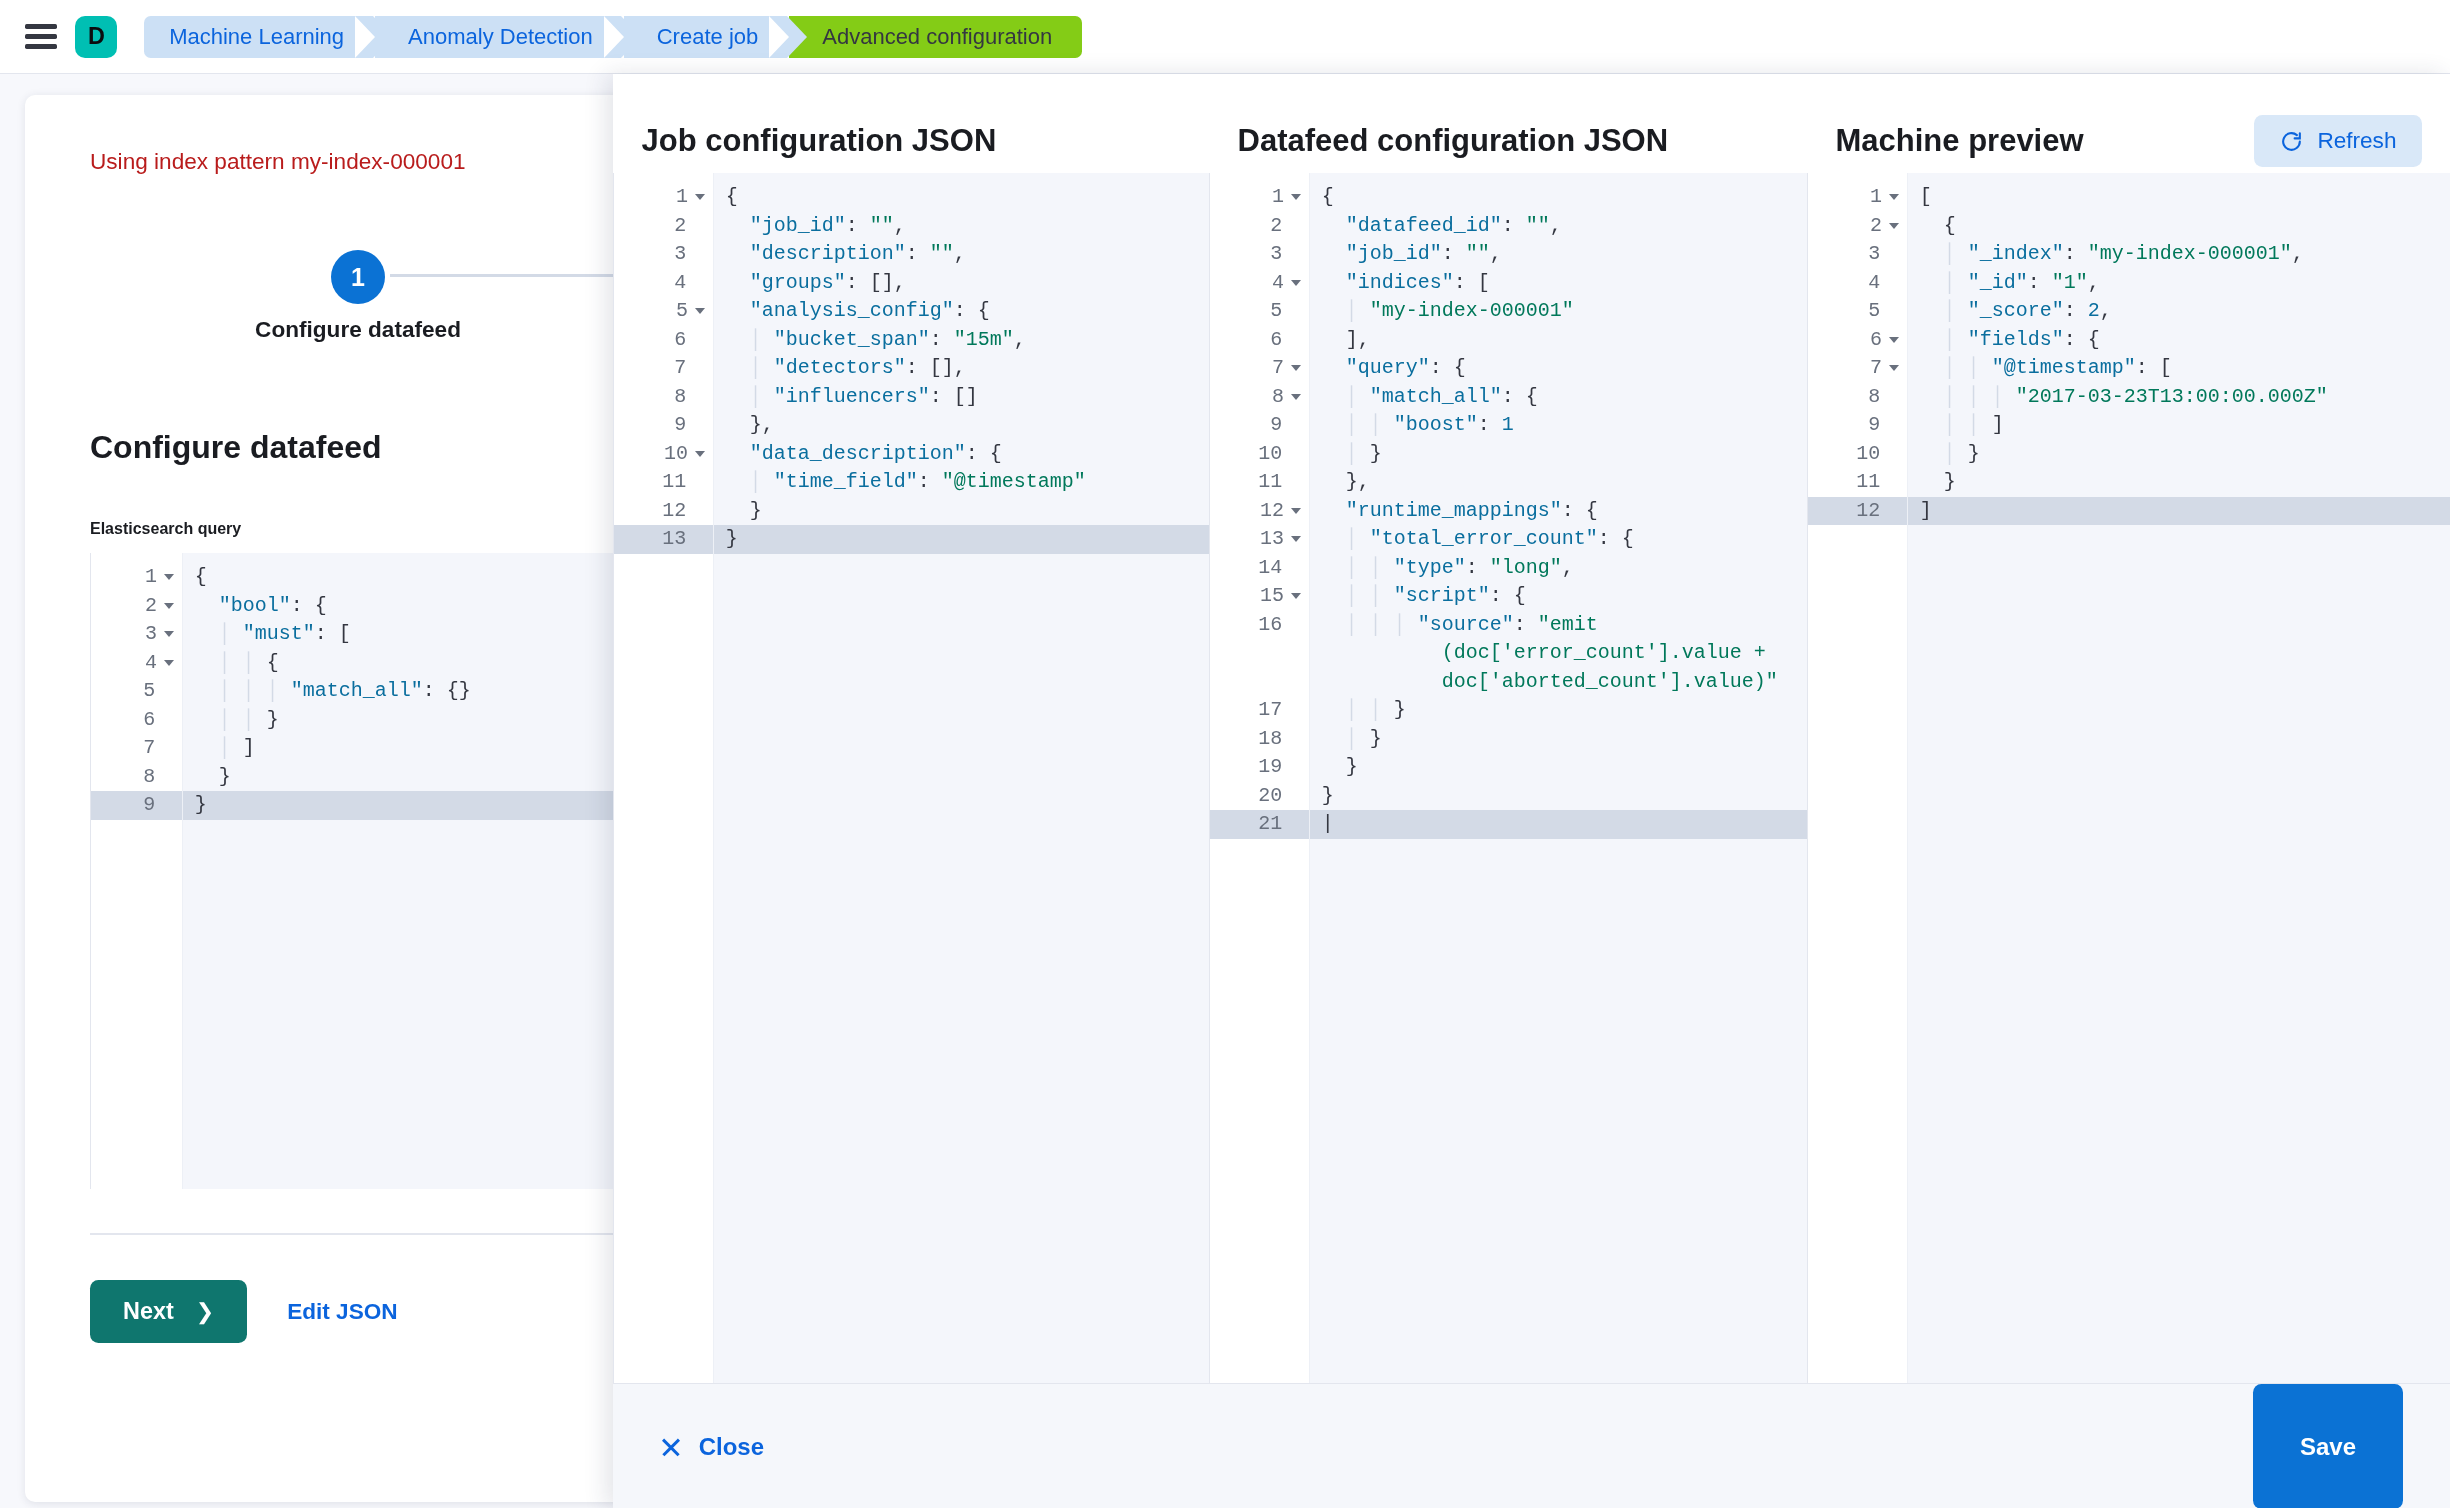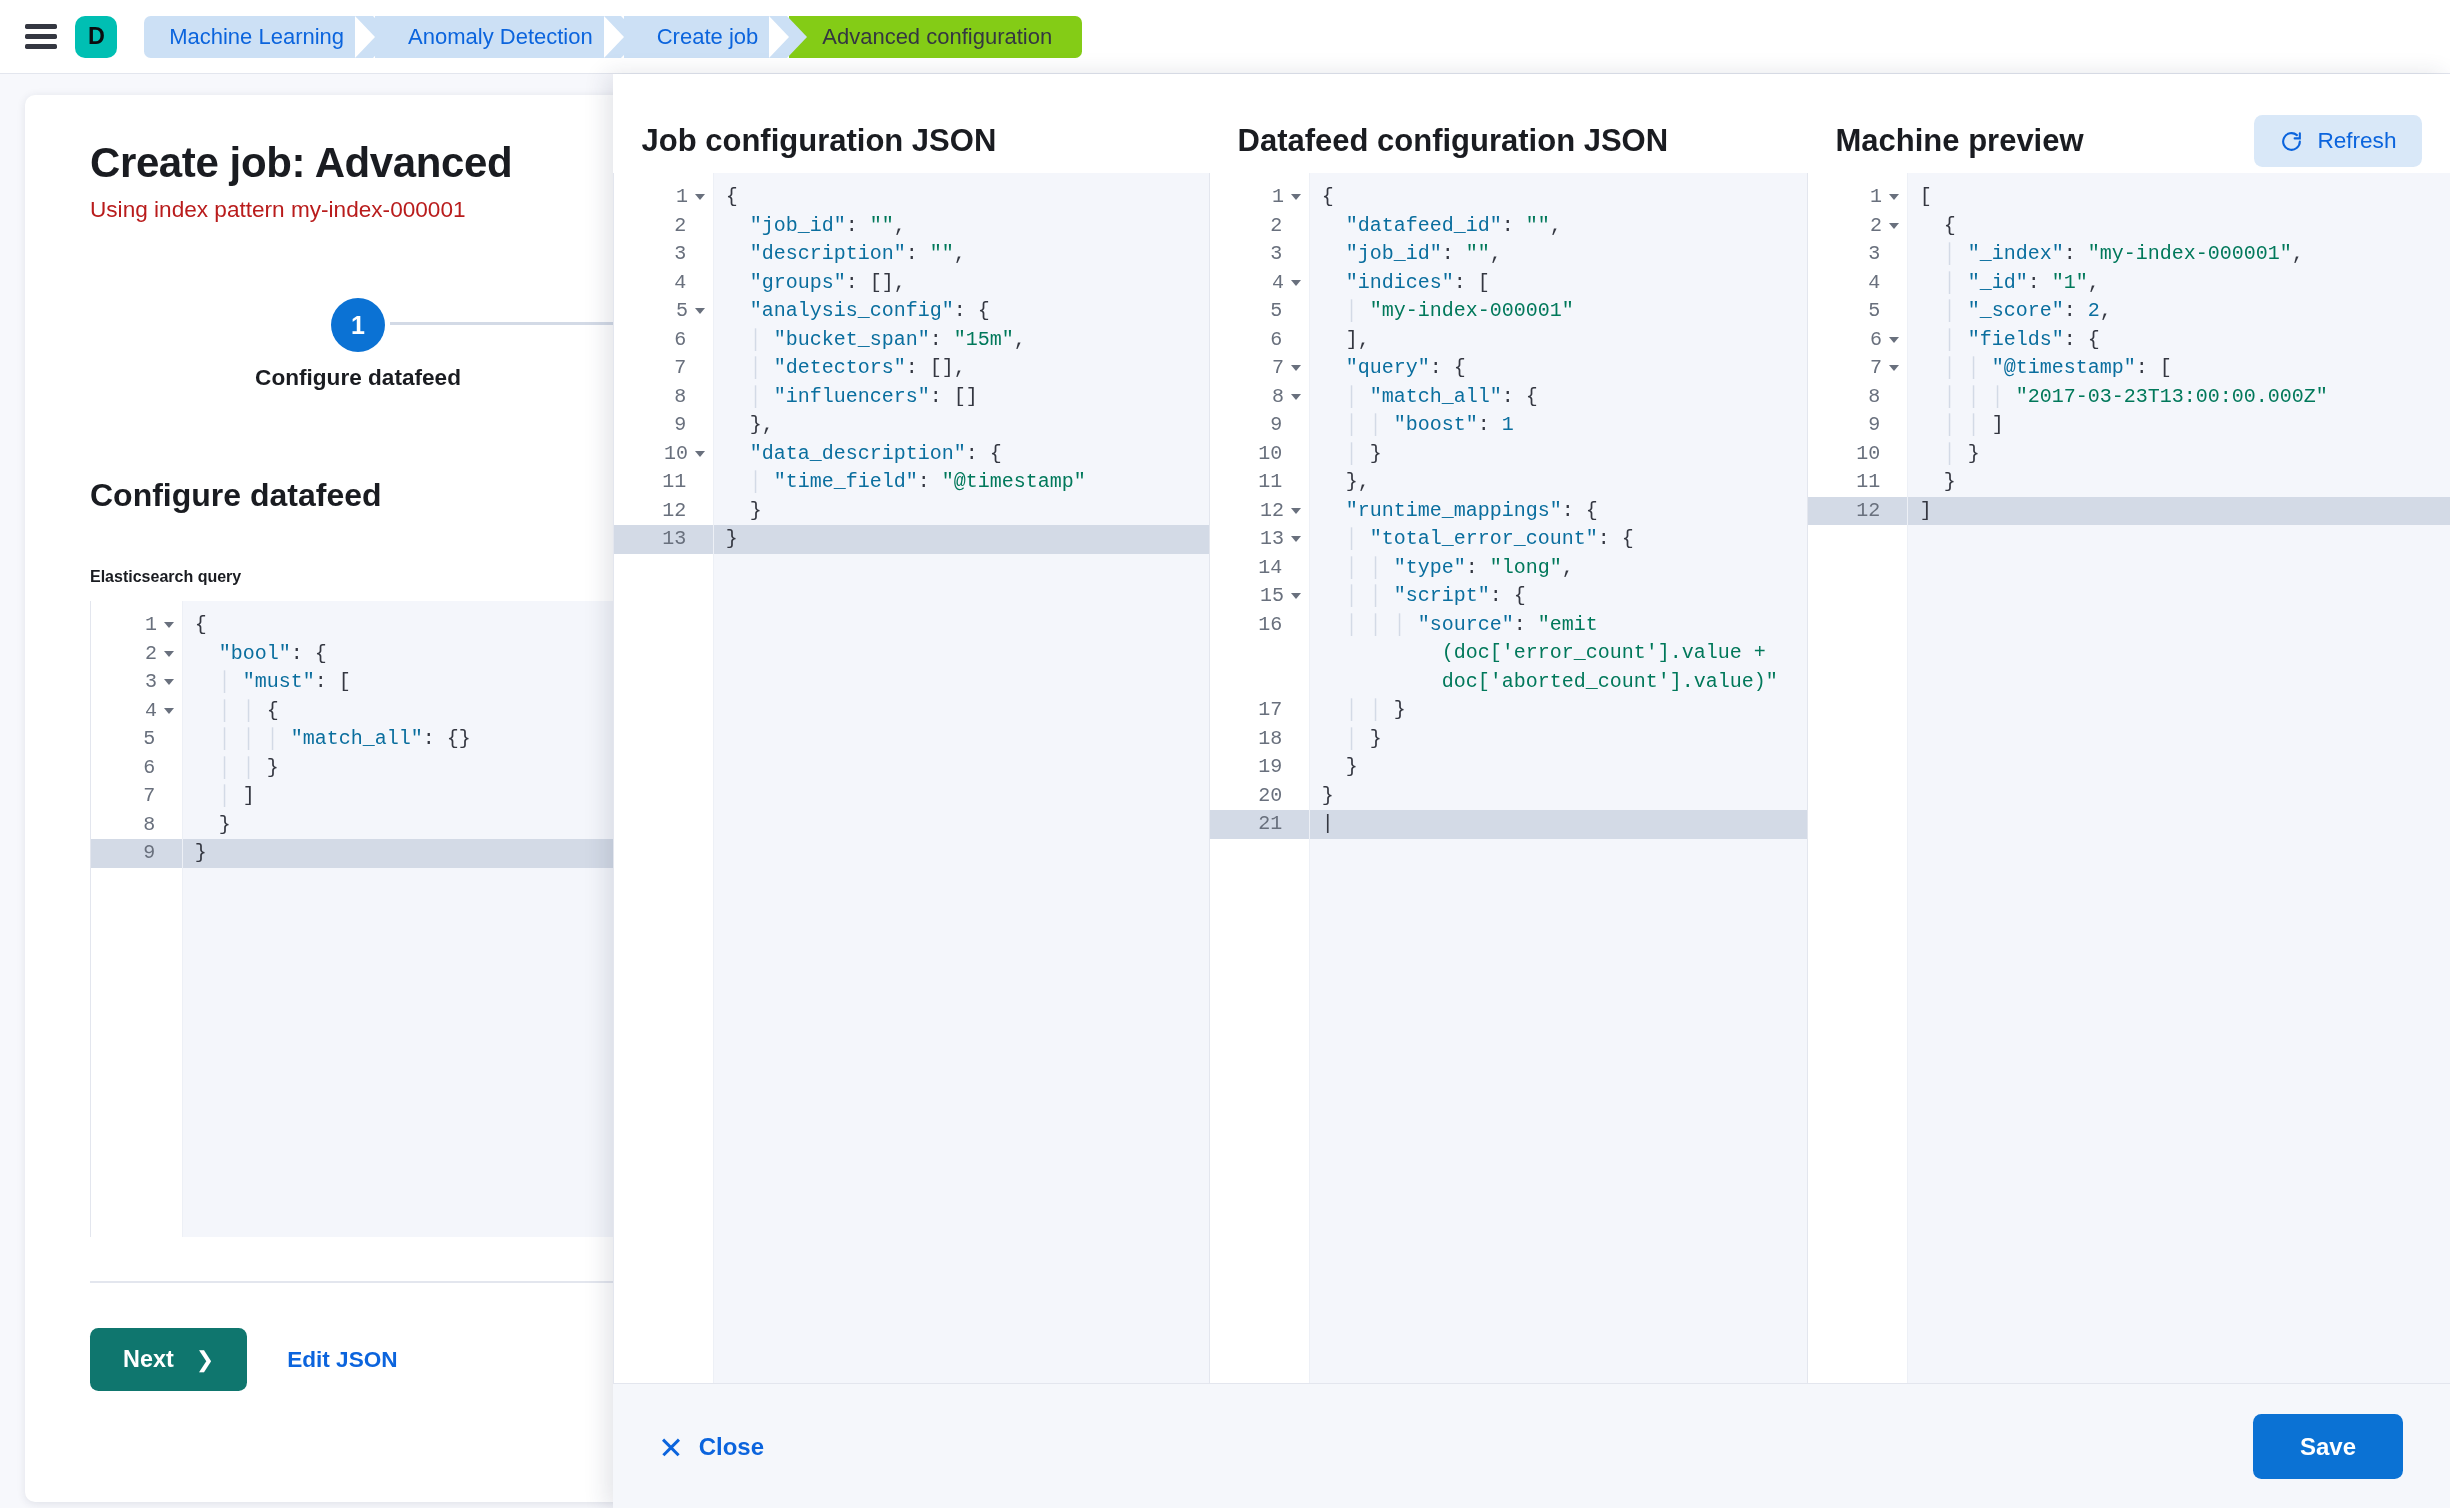--- a/index.html
+++ b/index.html
@@ -142,21 +142,21 @@
   .pane.p3 { flex:1 1 auto; }
 
   .btn-refresh {
     background:#D9E8F8; color:#0B64DD; border:0; border-radius:8.4px;
     font-size:22.6px; font-weight:400; padding:13.4px 25px; cursor:pointer;
     display:flex; align-items:center; gap:13.4px; white-space:nowrap;
   }
 
   .flyout-footer {
     flex:0 0 auto; height:126px; background:#F5F7FB; border-top:0.8px solid #E3E6EE;
-    display:flex; align-items:center; justify-content:space-between;
+    display:flex; justify-content:space-between;
     padding:0 47px;
   }
   .btn-close {
     background:transparent; border:0; color:#0B64DD;
     font-size:24px; font-weight:700; cursor:pointer;
     display:flex; align-items:center; gap:16.7px;
   }
   .btn-save {
     background:#0B72D4; color:#FFFFFF; border:0; border-radius:8.4px;
     font-size:24px; font-weight:700; padding:18.4px 47px; cursor:pointer;
@@ -184,21 +184,20 @@
     <div class="crumbs">
       <div class="crumb">Machine Learning</div>
       <div class="crumb">Anomaly Detection</div>
       <div class="crumb">Create job</div>
       <div class="crumb last">Advanced configuration</div>
     </div>
   </div>
 
   <div class="wizard-card">
     <div class="wiz-inner">
-      <div class="wiz-title">Create job: Advanced</div>
       <div class="wiz-sub">Using index pattern my-index-000001</div>
 
       <div class="steps">
         <div class="step-line"></div>
         <div class="step-circle">1</div>
         <div class="step-label">Configure datafeed</div>
       </div>
 
       <div class="section-title">Configure datafeed</div>
 

